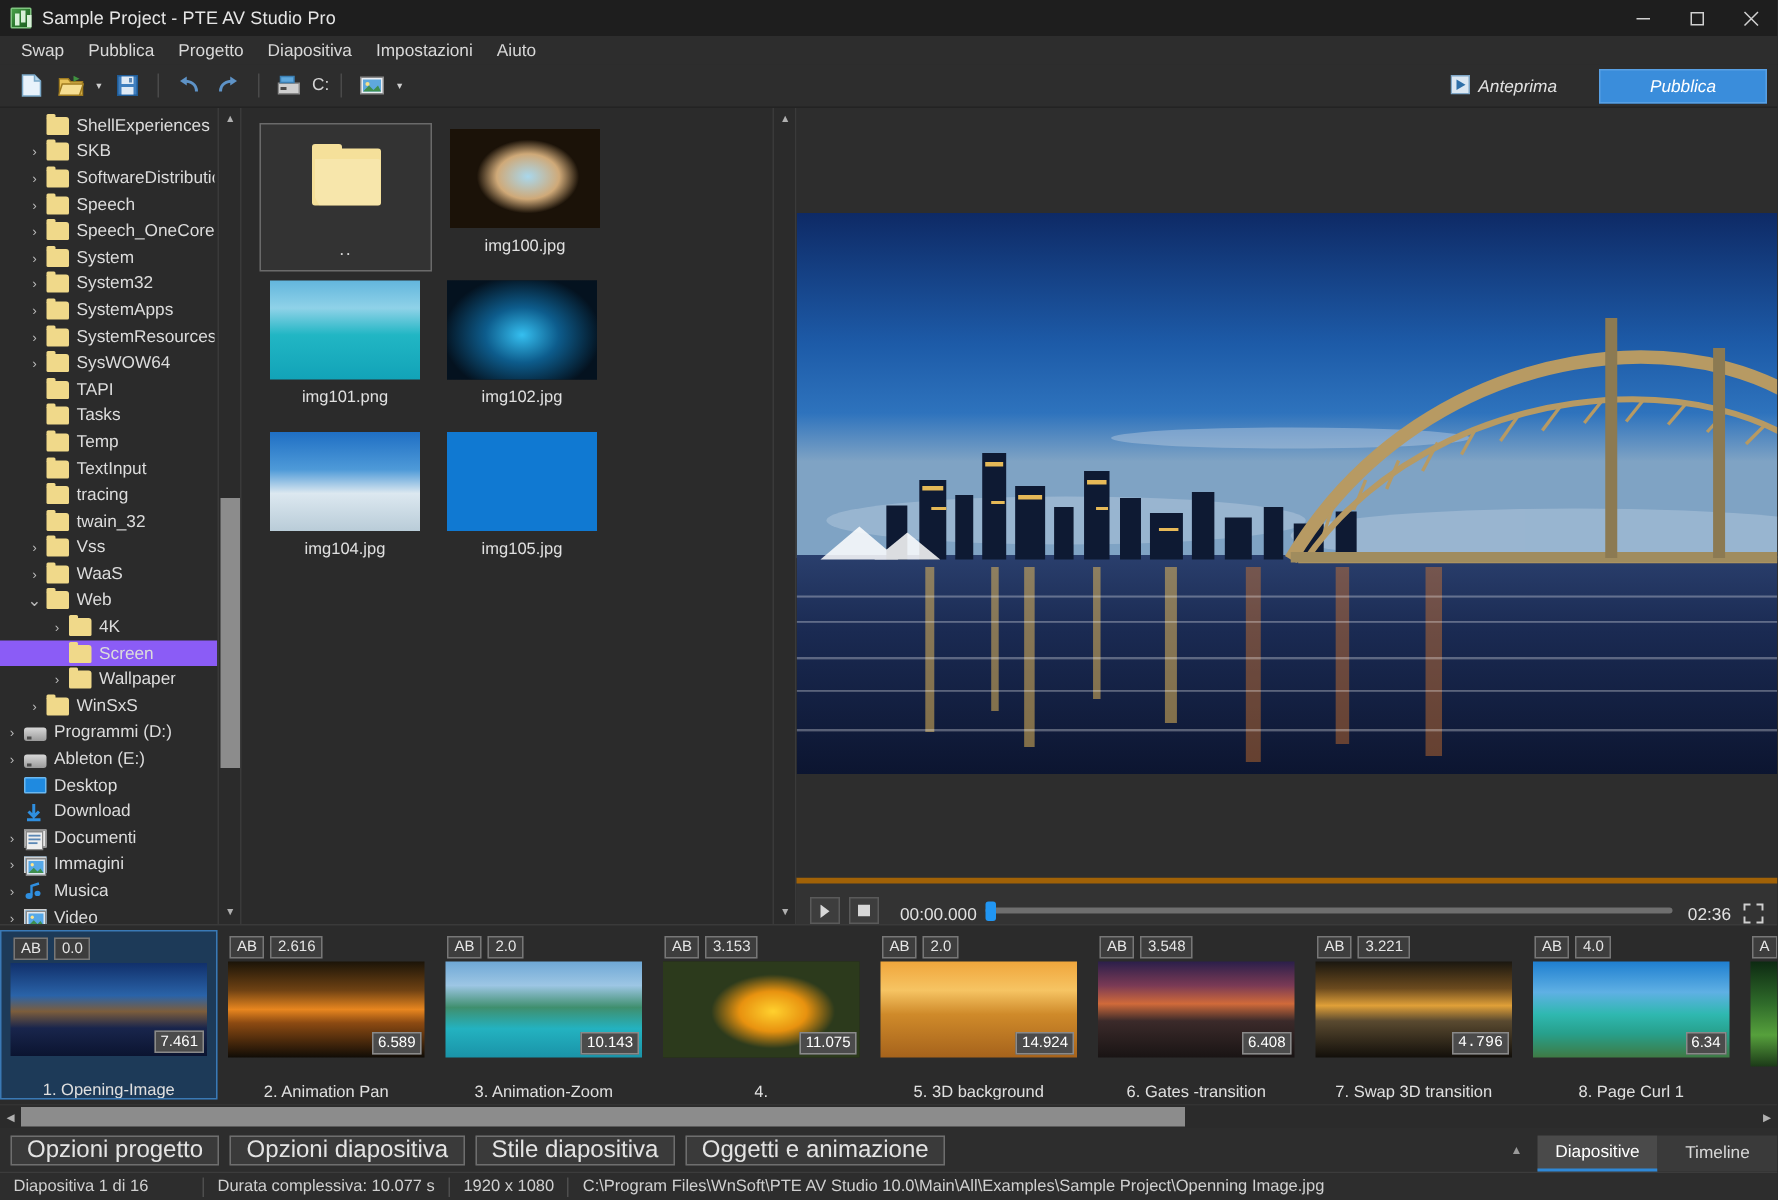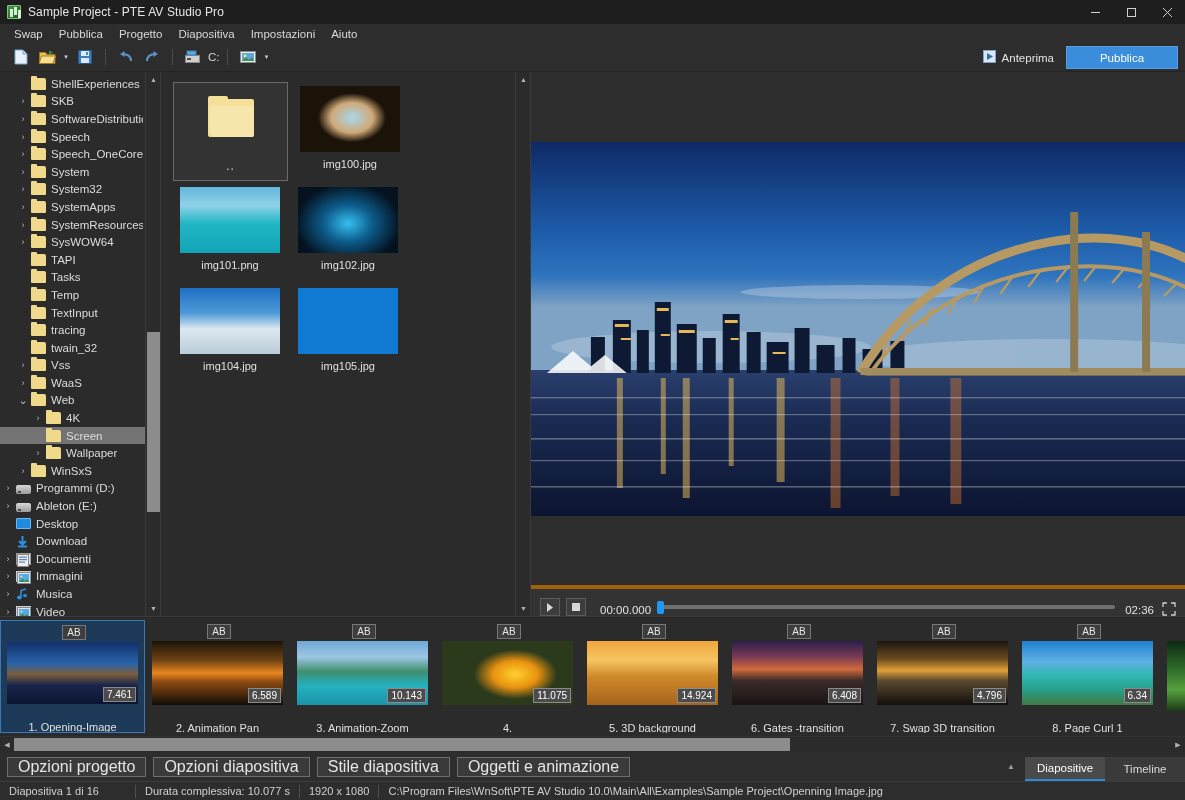--- a/index.html
+++ b/index.html
@@ -45,37 +45,37 @@
 
   
   .toolbar {
     height: 29px; flex: 0 0 29px; background:#2d2d2d; display:flex; align-items:center;
     padding-left: 8px; position:relative; border-bottom:1px solid #232323;
   }
   .tb-btn { width:26px; height:24px; display:flex; align-items:center; justify-content:center; }
   .tb-sep { width:1px; height:16px; background:#4a4a4a; margin:0 7px; }
   .tb-caret { width:12px; height:24px; display:flex; align-items:center; justify-content:center; color:#cfcfcf; font-size:7px;}
   .drive-label { font-size:11.5px; color:#d6d6d6; margin-left:2px; }
-  .toolbar-right { position:absolute; right:0; top:0; height:29px; display:flex; align-items:center; gap:0; }
+  .toolbar-right { position:absolute; right:0; top:0; height:29px; display:flex; align-items:center; gap:16px;font-style:italic; }
   .preview-btn {
     display:flex; align-items:center; gap:6px; padding:4px 12px; font-size:11.5px; color:#e2e2e2;
   }
   .publish-btn {
     width:112px; height:23px; margin-right:7px; background:#3a8ddb; color:#ffffff;
     display:flex; align-items:center; justify-content:center; font-size:11.5px; border:1px solid #58a0e4;
   }
 
   
   .main { flex: 1 1 auto; display:flex; min-height:0; background:#2d2d2d; }
 
   
   .tree-panel { width: 160px; flex:0 0 160px; background:#2b2b2b; position:relative; overflow:hidden; display:flex; }
   .tree-list { flex:1 1 auto; padding-top:3px; overflow:hidden; }
   .tree-row { height:17.6px; display:flex; align-items:center; font-size:11.5px; color:#dcdcdc; white-space:nowrap; padding-right:2px;}
-  .tree-row.sel { background:#737373;text-align:right; }
+  .tree-row.sel { background:#8b5cf6;text-align:right; }
   .tw-arrow { width:16px; flex:0 0 16px; display:flex; align-items:center; justify-content:center; color:#b9b9b9; font-size:8px; }
   .ico { width:15px; flex:0 0 15px; height:12px; margin-right:5px; position:relative; }
   .ico-folder { background:#f0d98a; border-radius:1px 2px 1px 1px; }
   .ico-folder::before{ content:""; position:absolute; left:0; top:-2px; width:6px; height:3px; background:#f0d98a; border-radius:1px 1px 0 0;}
   .ico-drive { background: linear-gradient(#d8d8d8,#9a9a9a); border-radius:2px; height:9px; margin-top:2px;}
   .ico-drive::after{content:"";position:absolute;left:2px;bottom:1px;width:3px;height:2px;background:#4c4c4c;}
   .ico-desktop { background:#1f8ae0; border:1px solid #6cb8f0; border-radius:1px; height:11px;}
   .ico-down { background:transparent; }
   .ico-doc { background:#e8e8e8; border:1px solid #9a9a9a; height:12px; width:11px;}
   .ico-img { background:#56a8e8; border:1px solid #d0d0d0; height:11px;}
@@ -115,21 +115,21 @@
   .seek-track { width:100%; height:4px; background:#6f6f6f; border-radius:2px; }
   .seek-knob { position:absolute; left:0; top:3px; width:7px; height:13px; background:#2196f3; border-radius:2px; }
   .time-total { font-size:11.5px; color:#e2e2e2; margin:0 8px 0 10px; font-variant-numeric:tabular-nums;}
   .fs-icon { width:14px; height:14px; position:relative; }
 
   
   .slides-area { flex:0 0 120px; background:#2b2b2b; display:flex; overflow:hidden; border-top:1px solid #3a3a3a;}
   .slide-cell { width:145px; flex:0 0 145px; height:113px; margin:3px 0 0 0; padding:4px 5px 0 5px;
                 display:flex; flex-direction:column; align-items:center; position:relative;}
   .slide-cell.sel { background:#1d3a58; border:1px solid #3a79b5; }
-  .badges { width:100%; display:flex; gap:4px; align-items:center; height:15px; padding-left:3px;flex-direction:column;}
+  .badges { width:100%; display:flex; gap:4px; align-items:center; height:15px; padding-left:3px;}
   .badge { background:#3d3d3d; border:1px solid #777777; color:#e6e6e6; font-size:10px; padding:0px 4px; line-height:13px; height:15px;}
   .slide-thumb { width:131px; height:70px; position:relative; overflow:hidden; margin-top:2px; background:#111;}
   .dur-badge { position:absolute; right:2px; bottom:2px; background:#4b4b4b; border:1px solid #8a8a8a;
                color:#ffffff; font-size:10px; padding:0 3px; line-height:13px;}
   .slide-title { font-size:11px; color:#e0e0e0; margin-top:17px; white-space:nowrap; overflow:hidden;}
 
   .hscroll { height:16px; flex:0 0 16px; background:#2b2b2b; position:relative; border-top:1px solid #333;}
   .hscroll .harrow{position:absolute; top:0; width:14px; height:15px; display:flex;align-items:center;justify-content:center;color:#b0b0b0;font-size:7px;}
   .hscroll .hthumb{position:absolute; left:14px; top:1px; height:13px; background:#8c8c8c;}
 
@@ -702,21 +702,21 @@
         <div class="slide-thumb" style="background: linear-gradient(rgb(43, 31, 74) 0%, rgb(122, 58, 85) 25%, rgb(208, 106, 58) 44%, rgb(59, 42, 42) 62%, rgb(25, 20, 20) 100%);">
           <div class="dur-badge">6.408</div>
         </div>
         <div class="slide-title">6. Gates -transition</div>
       </div>
       <div class="slide-cell">
         <div class="badges">
           <div class="badge">AB</div>
           <div class="badge">3.221</div>
         </div>
-        <div class="slide-thumb" style="background: linear-gradient(rgb(26, 23, 16) 0%, rgb(107, 74, 30) 28%, rgb(224, 160, 56) 46%, rgb(90, 74, 48) 62%, rgb(18, 15, 10) 100%);">
+        <div class="slide-thumb" style="background: linear-gradient(rgb(26, 23, 16) 0%, rgb(107, 74, 30) 28%, rgb(224, 160, 56) 46%, rgb(90, 74, 48) 62%, rgb(18, 15, 10) 100%); font-family: Liberation Mono, monospace;">
           <div class="dur-badge">4.796</div>
         </div>
         <div class="slide-title">7. Swap 3D transition</div>
       </div>
       <div class="slide-cell">
         <div class="badges">
           <div class="badge">AB</div>
           <div class="badge">4.0</div>
         </div>
         <div class="slide-thumb" style="background: linear-gradient(rgb(31, 127, 208) 0%, rgb(95, 176, 228) 32%, rgb(47, 184, 176) 55%, rgb(39, 160, 140) 75%, rgb(63, 122, 68) 100%);">

